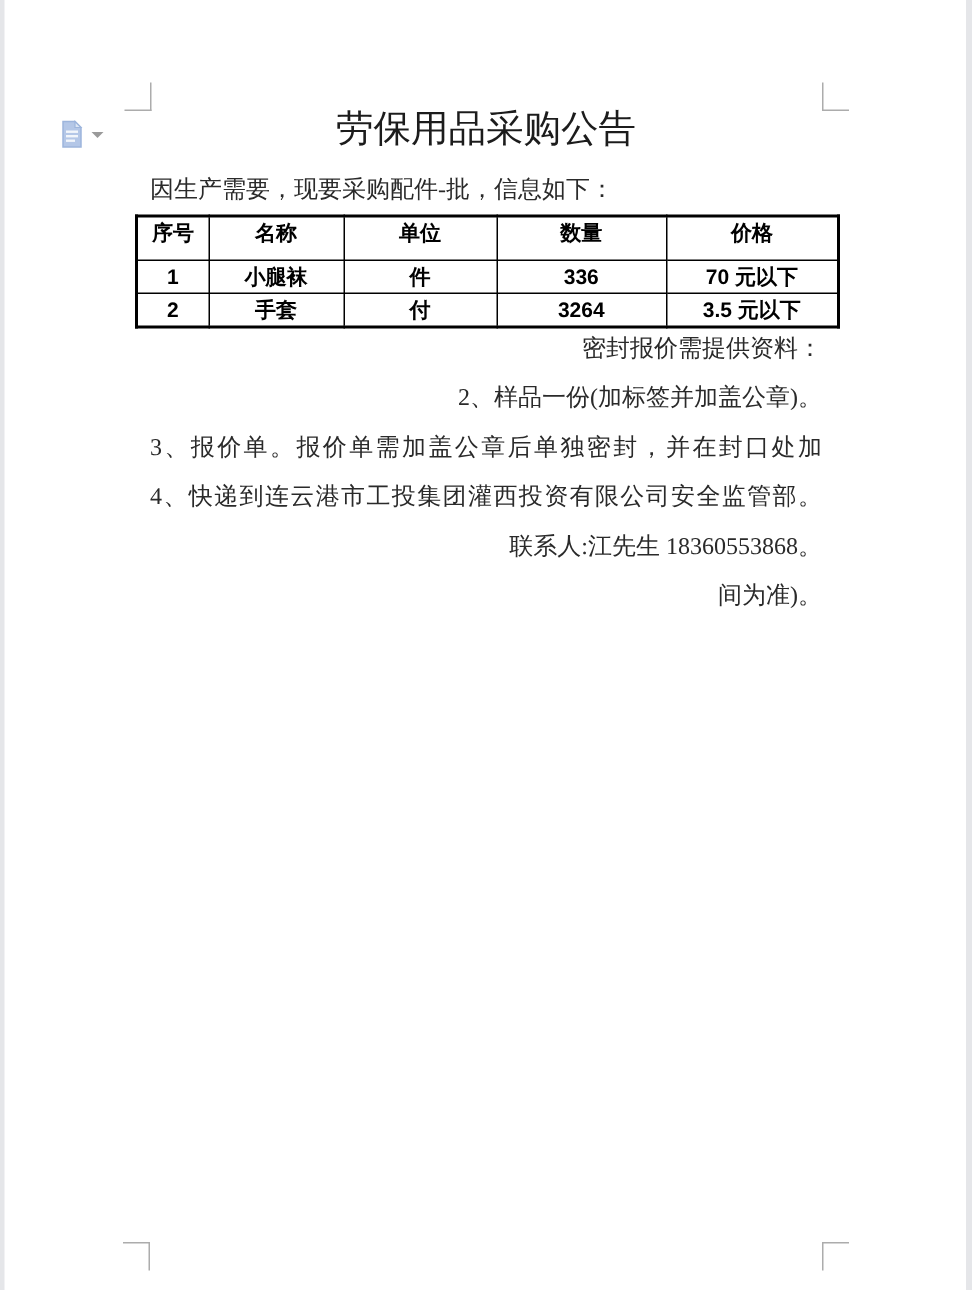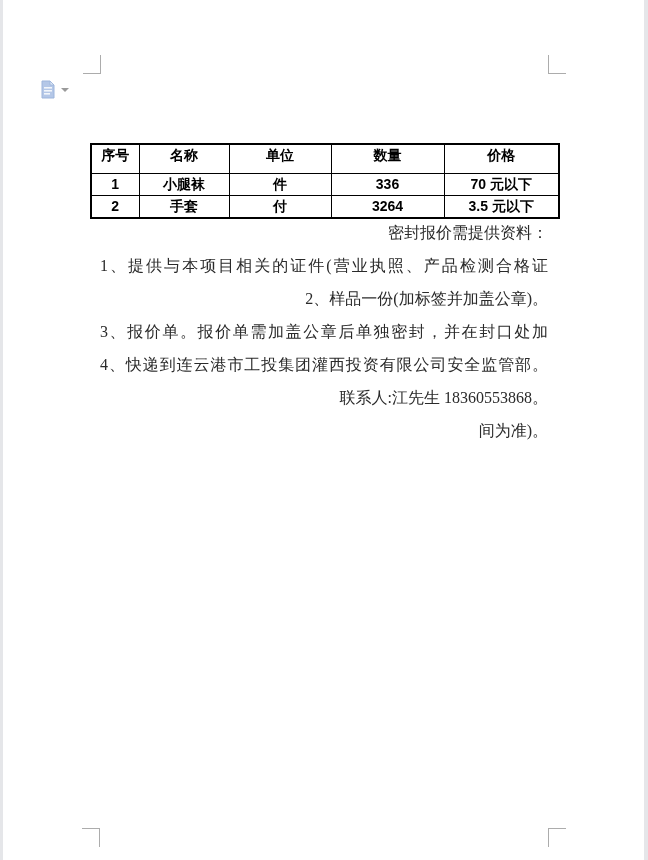--- a/index.html
+++ b/index.html
@@ -82,21 +82,23 @@
         <path d="M2 1 h8 l4 4 v13 h-12 z" fill="#b4c7e7" stroke="#9db5dc" stroke-width="1"></path>
         <path d="M10 1 l4 4 h-4 z" fill="#dde6f4" stroke="#9db5dc" stroke-width="0.8"></path>
         <rect x="4" y="7" width="8" height="1.6" fill="#f2f6fb"></rect>
         <rect x="4" y="10" width="8" height="1.6" fill="#f2f6fb"></rect>
         <rect x="4" y="13" width="6" height="1.6" fill="#f2f6fb"></rect>
       </svg>
     </span>
     <span class="arrow"></span>
   </div>
 
+  <div class="doc-title">劳保用品采购公告</div>
 
+  <div class="intro">因生产需要，现要采购配件-批，信息如下：</div>
 
   <table class="quote">
     <colgroup>
         <col class="c0">
         <col class="c1">
         <col class="c2">
         <col class="c3">
         <col class="c4">
       </colgroup>
     <tbody>
@@ -119,21 +121,20 @@
       <td>手套</td>
       <td>付</td>
       <td>3264</td>
       <td>3.5 元以下</td>
     </tr>
   </tbody>
     </table>
 
   <div class="bodylines">
     <div class="bodyline">密封报价需提供资料：</div>
-    <div class="bodyline fill">1、提供与本项目相关的证件(营业执照、产品检测合格证</div>
     <div class="bodyline">2、样品一份(加标签并加盖公章)。</div>
     <div class="bodyline fill">3、报价单。报价单需加盖公章后单独密封，并在封口处加</div>
     <div class="bodyline fill">4、快递到连云港市工投集团灌西投资有限公司安全监管部。</div>
     <div class="bodyline">联系人:江先生 18360553868。</div>
     <div class="bodyline">间为准)。</div>
   </div>
 
 </div>
 
 </body></html>

